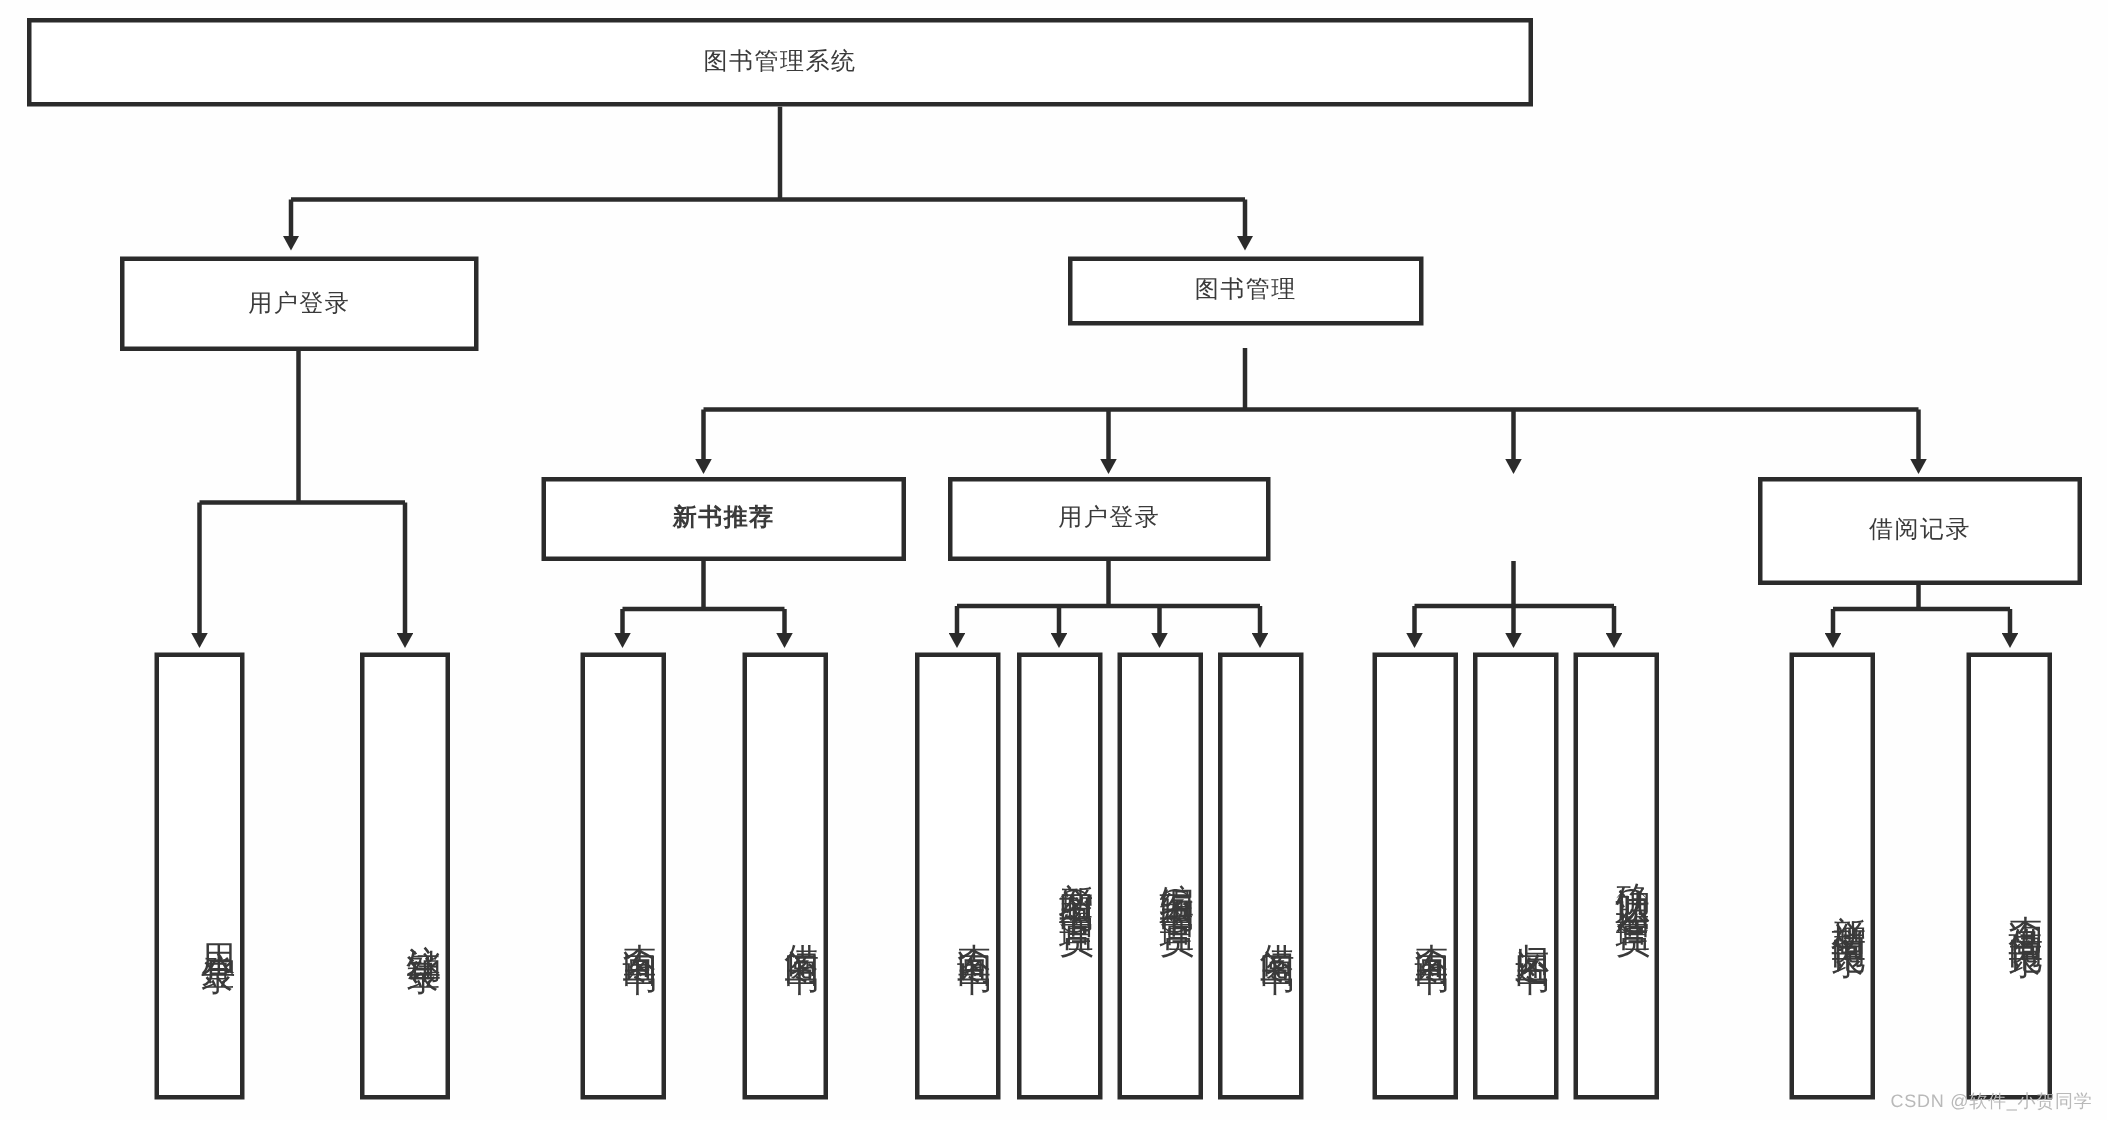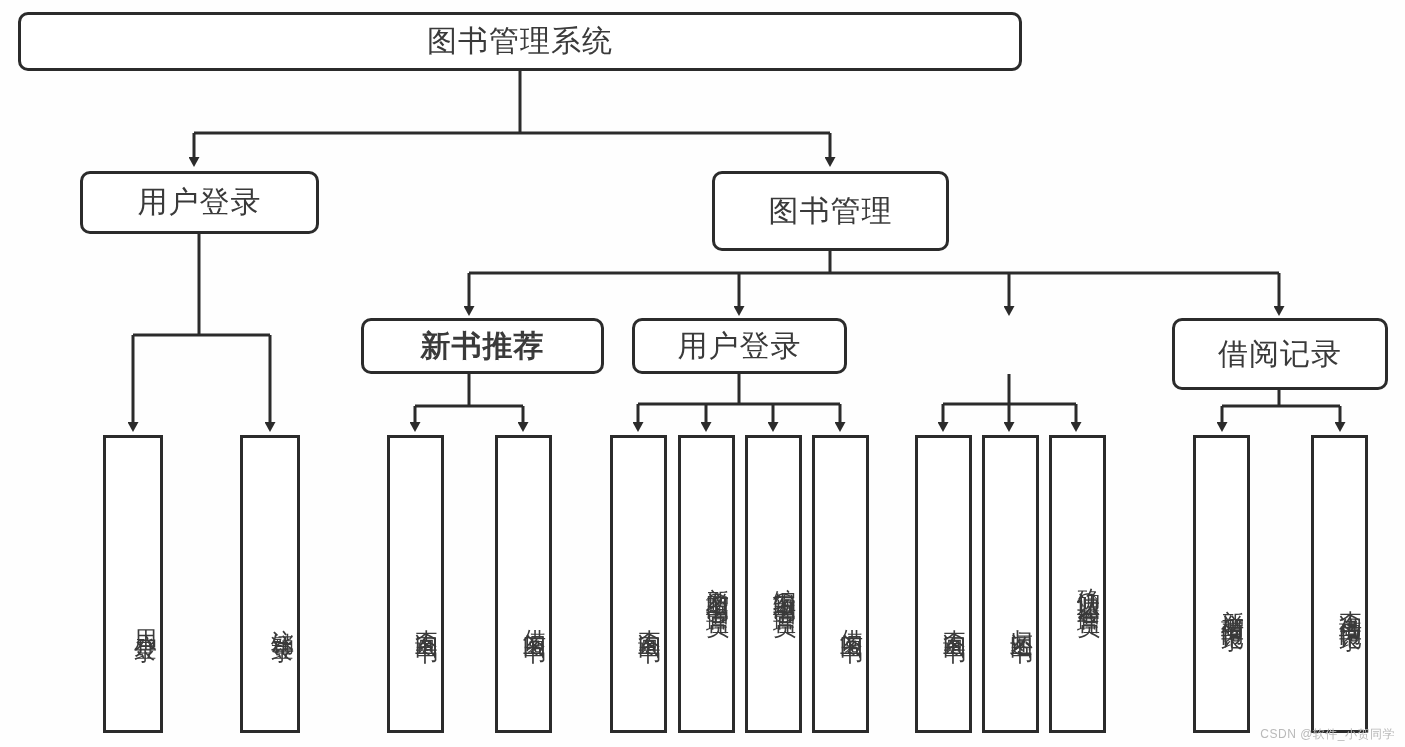--- a/index.html
+++ b/index.html
@@ -31,23 +31,22 @@
     box-sizing: border-box;
     background: #ffffff;
     border: 3px solid #2b2b2b;
     display: flex;
     align-items: center;
     justify-content: center;
     color: #3a3a3a;
     letter-spacing: 1px;
   }
   .node.horiz {
-    font-size: 30px;
+    font-size: 16px;
     writing-mode: horizontal-tb;
-    border-radius: 10px;
   }
   .node.vert {
     writing-mode: vertical-rl;
     text-orientation: upright;
     font-size: 23px;
     letter-spacing: 4px;
     padding-top: 4px;
     align-items: flex-start;
     justify-content: center;
   }
@@ -122,21 +121,21 @@
   </svg>
 
   <div class="node horiz" style="left:18px; top:12px; width:1004px; height:59px;">
     <span class="node-label">图书管理系统</span>
   </div>
 
   <div class="node horiz" style="left:80px; top:171px; width:239px; height:63px;">
     <span class="node-label">用户登录</span>
   </div>
 
-  <div class="node horiz" style="left:712px; top:171px; width:237px; height:80px;">
+  <div class="node horiz" style="left:712px; top:171px; width:237px; height:46px;">
     <span class="node-label">图书管理</span>
   </div>
 
   <div class="node horiz" style="left:361px; top:318px; width:243px; height:56px;font-weight:bold;">
     <span class="node-label">新书推荐</span>
   </div>
 
   <div class="node horiz" style="left:632px; top:318px; width:215px; height:56px;">
     <span class="node-label">用户登录</span>
   </div>

